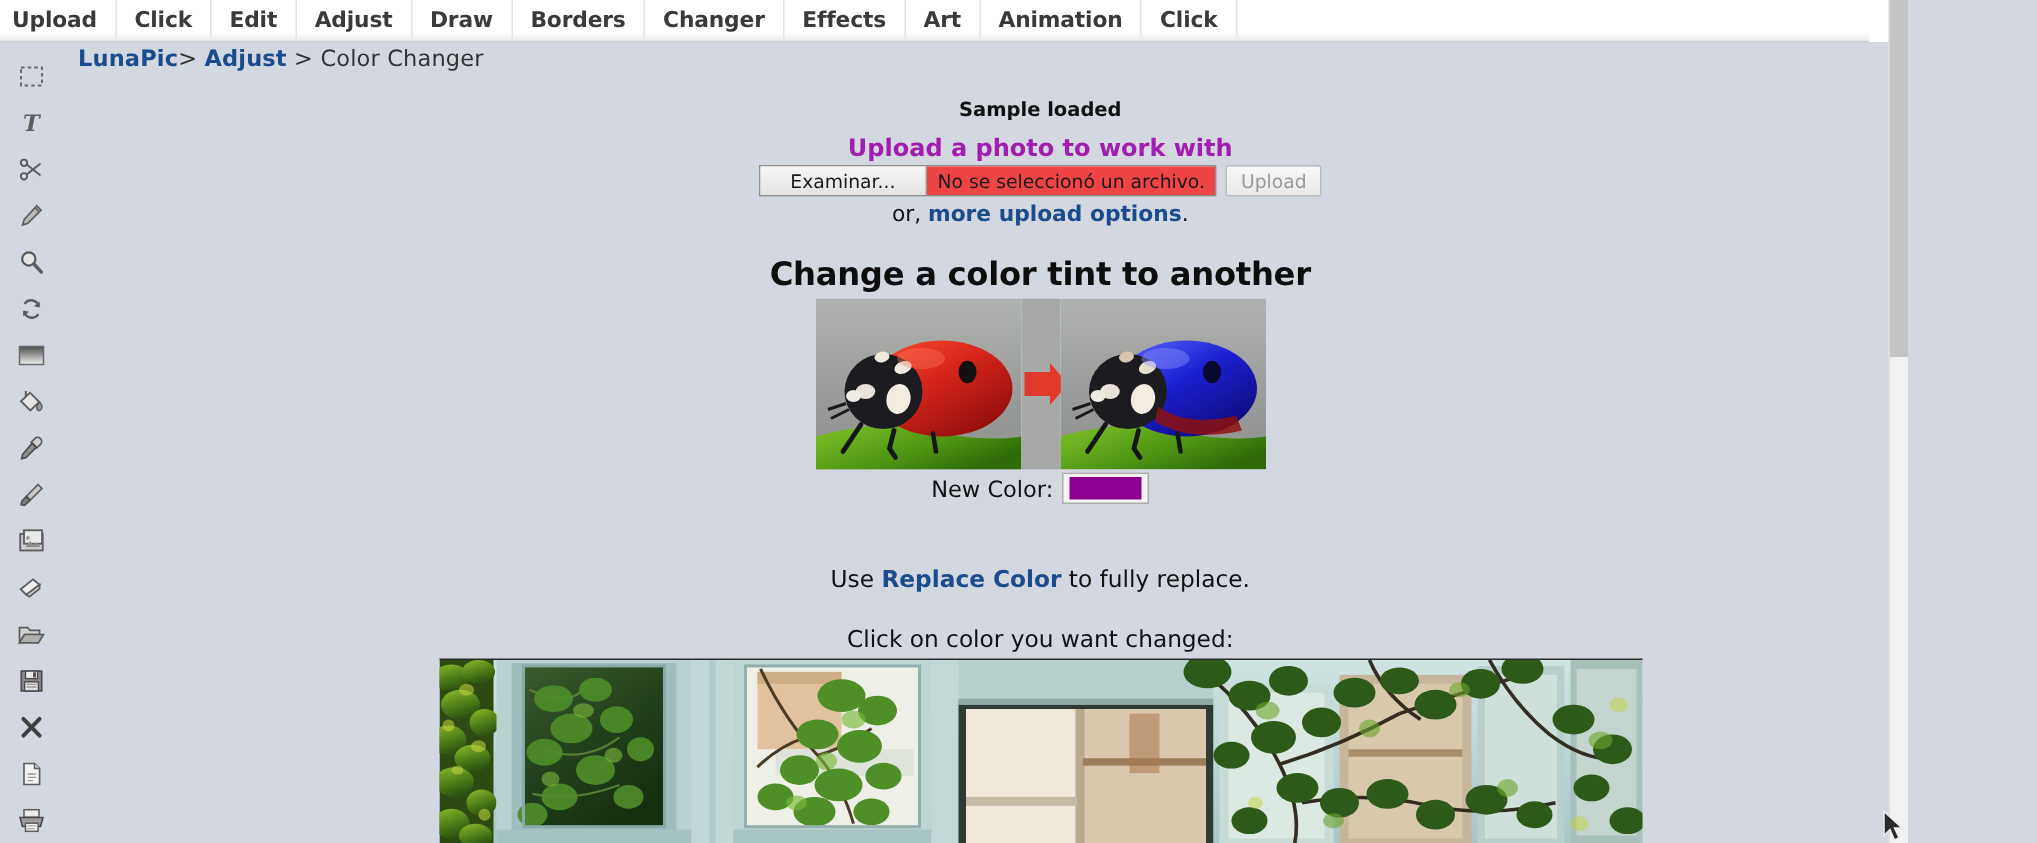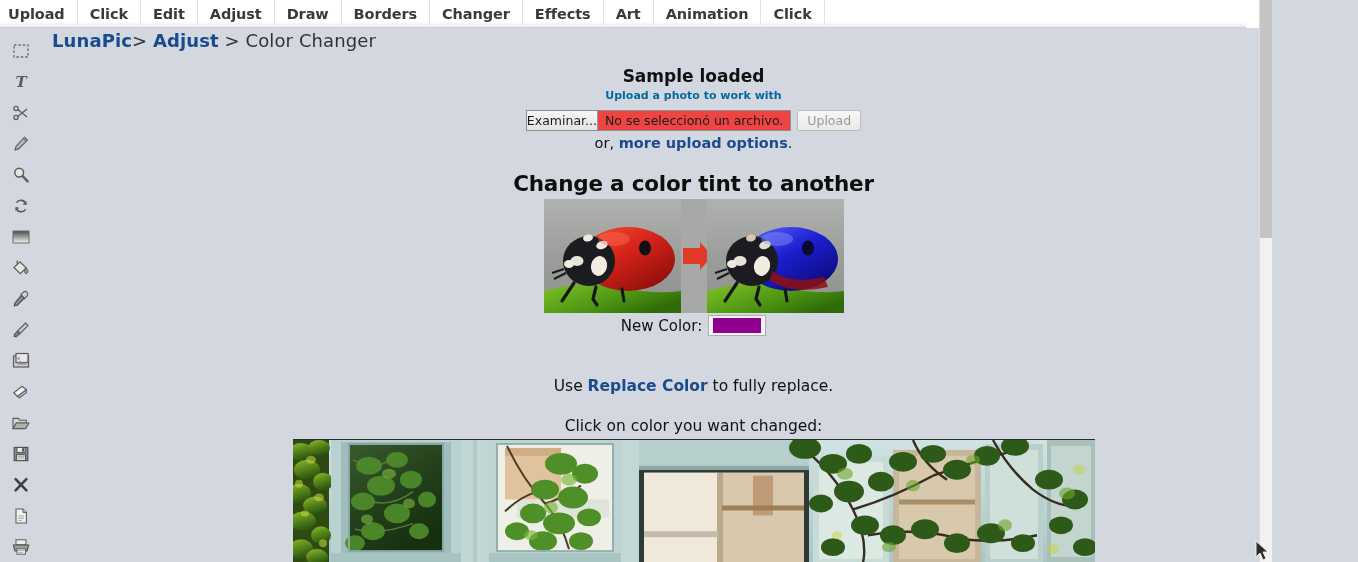--- a/index.html
+++ b/index.html
@@ -79,71 +79,71 @@
     position: absolute;
     top: 29px; left: 42px;
     width: 1303px;
     height: 533px;
     overflow: hidden;
   }
 
   #breadcrumb {
     position: absolute;
     top: 1px; left: 10px;
-    font-size: 18px;
+    font-size: 15px;
     color: #222;
     letter-spacing: 0.1px;
   }
   #breadcrumb a {
     color: #1a4b8c;
     font-weight: bold;
     text-decoration: none;
     cursor: pointer;
   }
   #breadcrumb .sep { color: #333; font-weight: normal; }
   #breadcrumb .cur { color: #333; }
 
   .center-col {
     position: absolute;
     left: 0; right: 0;
     text-align: center;
   }
 
   #sample-loaded {
     top: 37px;
-    font-size: 17px;
+    font-size: 13px;
     font-weight: bold;
     color: #111;
   }
   #upload-sub {
     top: 60px;
-    font-size: 11px;
+    font-size: 16px;
     font-weight: bold;
-    color: #0369a1;
+    color: #a21caf;
   }
 
   #upload-row {
     top: 81px;
     display: flex;
     justify-content: center;
     align-items: center;
     gap: 6px;
   }
   .file-input {
     display: inline-flex;
     align-items: stretch;
     border: 1px solid #8f8f8f;
     background: #f0f0f0;
     height: 21px;
     font-size: 12.5px;
   }
   .file-btn {
     display: flex;
     align-items: center;
-    padding: 0 0;
+    padding: 0 20px;
     background: linear-gradient(to bottom, #f6f6f6, #e3e3e3);
     border-right: 1px solid #9a9a9a;
     color: #1a1a1a;
     cursor: pointer;
     white-space: nowrap;
   }
   .file-name {
     display: flex;
     align-items: center;
     padding: 0 7px;

